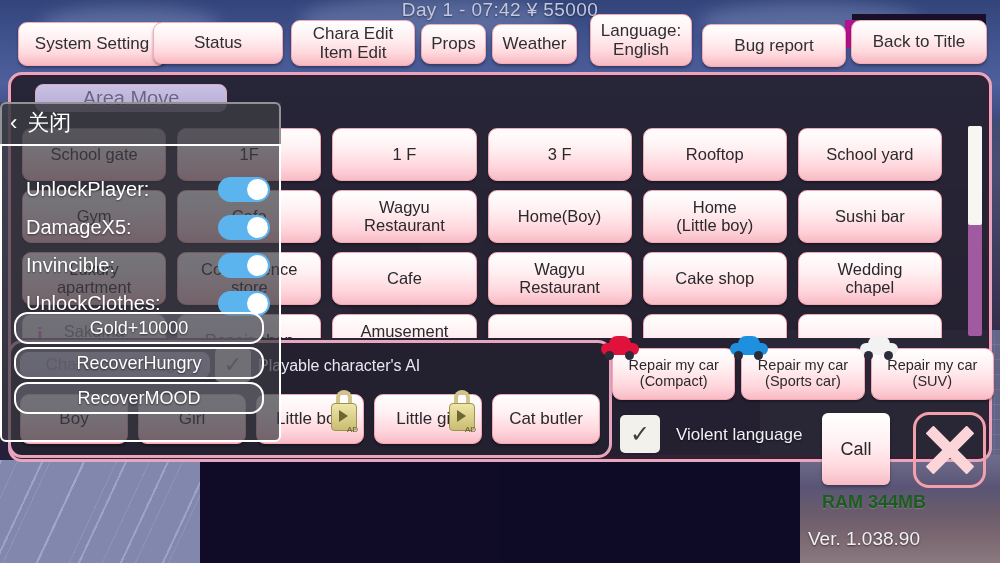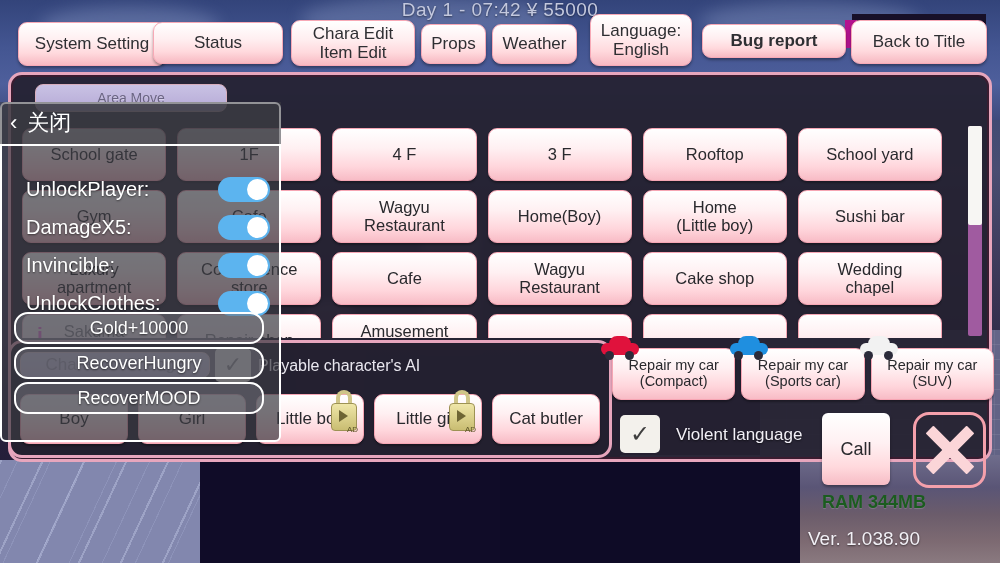--- a/index.html
+++ b/index.html
@@ -94,21 +94,21 @@
     position:absolute; left:8px; top:72px; width:984px; height:390px;
     background: rgba(36,33,48,.92);
     border: 3px solid #e7a6bd;
     border-radius: 14px;
     box-shadow: 0 0 0 2px rgba(60,28,48,.9) inset;
   }
   .area-title {
     position:absolute; left:35px; top:84px; width:192px; height:28px;
     background: linear-gradient(180deg,#c9c2e4,#b5a9d6);
     border:1px solid #d8aebd; border-radius:8px;
-    color:#6a6483; font-size:14px;
+    color:#6a6483; font-size:20px;
     display:flex; align-items:center; justify-content:center;
     text-shadow: 0 1px 0 rgba(255,255,255,.35);
   }
   .area-grid {
     position:absolute; left:22px; top:128px; width:920px; height:210px;
     display:grid;
     grid-template-columns: repeat(6, 1fr);
     grid-auto-rows: 53px;
     gap: 9px 11px;
     overflow:hidden;
@@ -320,31 +320,31 @@
     <div class="magenta-tick"></div>
 
     <div class="menubtn" style="left:18px;  top:22px; width:148px;height:44px;">System Setting</div>
     <div class="menubtn" style="left:153px; top:22px; width:130px;height:42px;">Status</div>
     <div class="menubtn" style="left:291px; top:20px; width:124px;height:46px;">Chara Edit
 Item Edit</div>
     <div class="menubtn" style="left:492px; top:24px; width:85px; height:40px;">Weather</div>
     <div class="menubtn" style="left:421px; top:24px; width:65px; height:40px;">Props</div>
     <div class="menubtn" style="left:590px; top:14px; width:102px;height:52px;">Language:
 English</div>
-    <div class="menubtn" style="left:702px; top:24px; width:144px;height:34px;font-weight:bold;">Bug report</div>
+    <div class="menubtn" style="left:702px; top:24px; width:144px;height:43px;">Bug report</div>
     <div class="menubtn" style="left:851px; top:20px; width:136px;height:44px;">Back to Title</div>
   </div>
 
   <div class="area-panel"></div>
   <div class="area-title">Area Move</div>
 
   <div class="area-grid">
     <div class="area-btn"><span>School gate</span></div>
     <div class="area-btn"><span>1F</span></div>
-    <div class="area-btn"><span>4 F</span></div>
+    <div class="area-btn"><span>1 F</span></div>
     <div class="area-btn"><span>3 F</span></div>
     <div class="area-btn"><span>Rooftop</span></div>
     <div class="area-btn"><span>Gym</span></div>
 
     <div class="area-btn" style="grid-column:6;grid-row:1;"><span>School yard</span></div>
 
     <div class="area-btn"><span>Cafe</span></div>
     <div class="area-btn"><span>Wagyu
 Restaurant</span></div>
     <div class="area-btn"><span>Home(Boy)</span></div>

